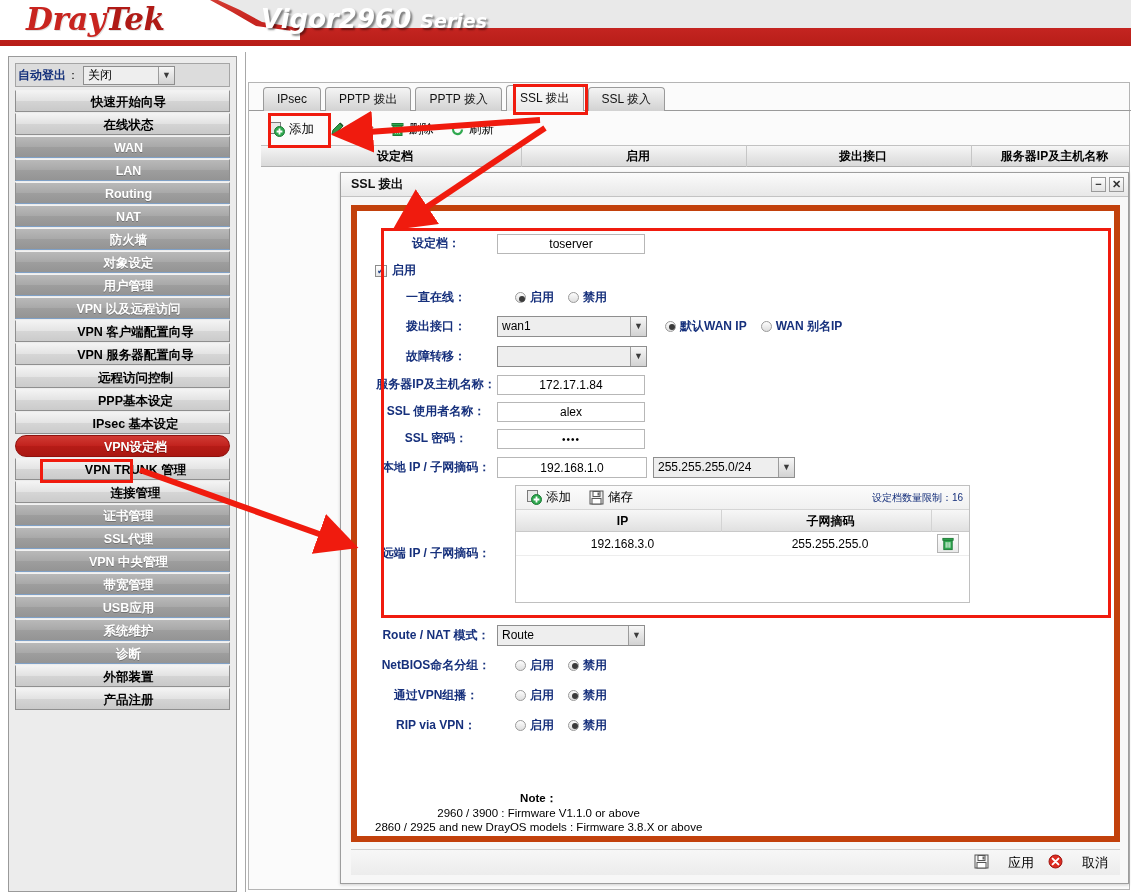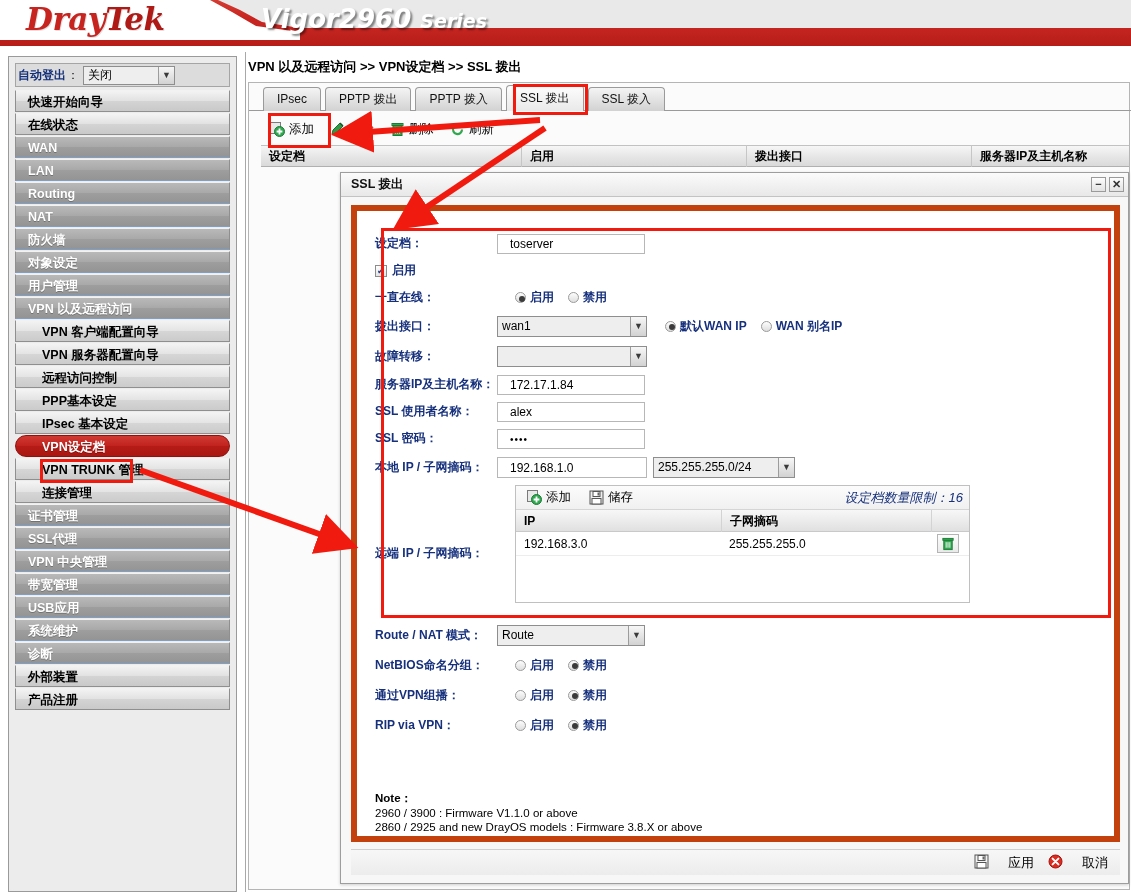--- a/index.html
+++ b/index.html
@@ -4,21 +4,21 @@
 <style>
   * { box-sizing: border-box; }
   html, body {
     margin: 0; padding: 0;
     width: 1131px; height: 892px;
     background: #ffffff;
     font-family: "Liberation Sans", sans-serif;
     font-size: 12px;
     overflow: hidden;
   }
-  #root { position: relative; width: 934px; height: 892px; }
+  #root { position: relative; width: 934px; height: 892px; text-align: center; }
 
   
   #banner { position: absolute; left: 0; top: 0; width: 1131px; height: 46px; background: #e9e9e9; }
   #banner-red {
     position: absolute; left: 0; top: 0; width: 1131px; height: 46px;
     background: linear-gradient(to bottom, #d33c33 0%, #c8241f 42%, #c62622 55%, #b71d18 100%);
     -webkit-clip-path: polygon(0 0, 218px 0, 240px 10px, 262px 22px, 300px 28px, 1131px 28px, 1131px 46px, 0 46px);
     clip-path: polygon(0 0, 218px 0, 240px 10px, 262px 22px, 300px 28px, 1131px 28px, 1131px 46px, 0 46px);
   }
   #banner-white {
@@ -182,21 +182,21 @@
   .cbox { width: 12px; height: 12px; border: 1px solid #8c8c8c; background: linear-gradient(to bottom,#ffffff,#e4e4e4); display: inline-flex; align-items: center; justify-content: center; font-size: 10px; color: #1c3f86; line-height: 1; flex: none; }
 
   
   #remote-block { position: absolute; left: 140px; top: 0; width: 455px; border: 1px solid #c0c0c0; background: #fff; }
   #remote-toolbar {
     height: 24px; display: flex; align-items: center; padding: 0 6px; gap: 8px;
     background: linear-gradient(to bottom,#fcfcfc,#f0f0f0);
     border-bottom: 1px solid #d5d5d5;
   }
   #remote-toolbar .spacer { flex: 1; }
-  #limit-text { font-size: 13px; color: #16307c; white-space: nowrap; font-style: italic; }
+  #limit-text { font-size: 10px; color: #16307c; white-space: nowrap; }
   #remote-head {
     height: 22px; display: flex; align-items: center;
     background: linear-gradient(to bottom,#f7f7f7 0%,#ececec 50%,#e0e0e0 100%);
     border-bottom: 1px solid #c9c9c9; font-size: 12px; font-weight: bold; color: #000;
   }
   #remote-head .rc { height: 22px; line-height: 22px; padding-left: 8px; border-left: 1px solid #d3d3d3; }
   #remote-head .rc:first-child { border-left: none; }
   .remote-row { height: 24px; display: flex; align-items: center; font-size: 12px; color: #000; border-bottom: 1px solid #ededed; }
   .remote-row .rc { height: 24px; line-height: 24px; padding-left: 8px; }
   .trash-cell { width: 34px; display: flex; align-items: center; justify-content: center; }
@@ -271,21 +271,20 @@
         <div class="menu-item lvl-grey"><span>带宽管理</span></div>
         <div class="menu-item lvl-grey"><span>USB应用</span></div>
         <div class="menu-item lvl-grey"><span>系统维护</span></div>
         <div class="menu-item lvl-grey"><span>诊断</span></div>
         <div class="menu-item lvl-top"><span>外部装置</span></div>
         <div class="menu-item lvl-top"><span>产品注册</span></div>
       </div>
   </div>
 
   <div id="main">
-    <div id="breadcrumb">VPN 以及远程访问 &gt;&gt; VPN设定档 &gt;&gt; SSL 拨出</div>
 
     <div id="content-area">
       <div id="tabstrip-line"></div>
       <div id="tabs">
           <div class="tab"><span>IPsec</span></div>
           <div class="tab"><span>PPTP 拨出</span></div>
           <div class="tab"><span>PPTP 拨入</span></div>
           <div class="tab selected"><span>SSL 拨出</span></div>
           <div class="tab"><span>SSL 拨入</span></div>
         </div>

